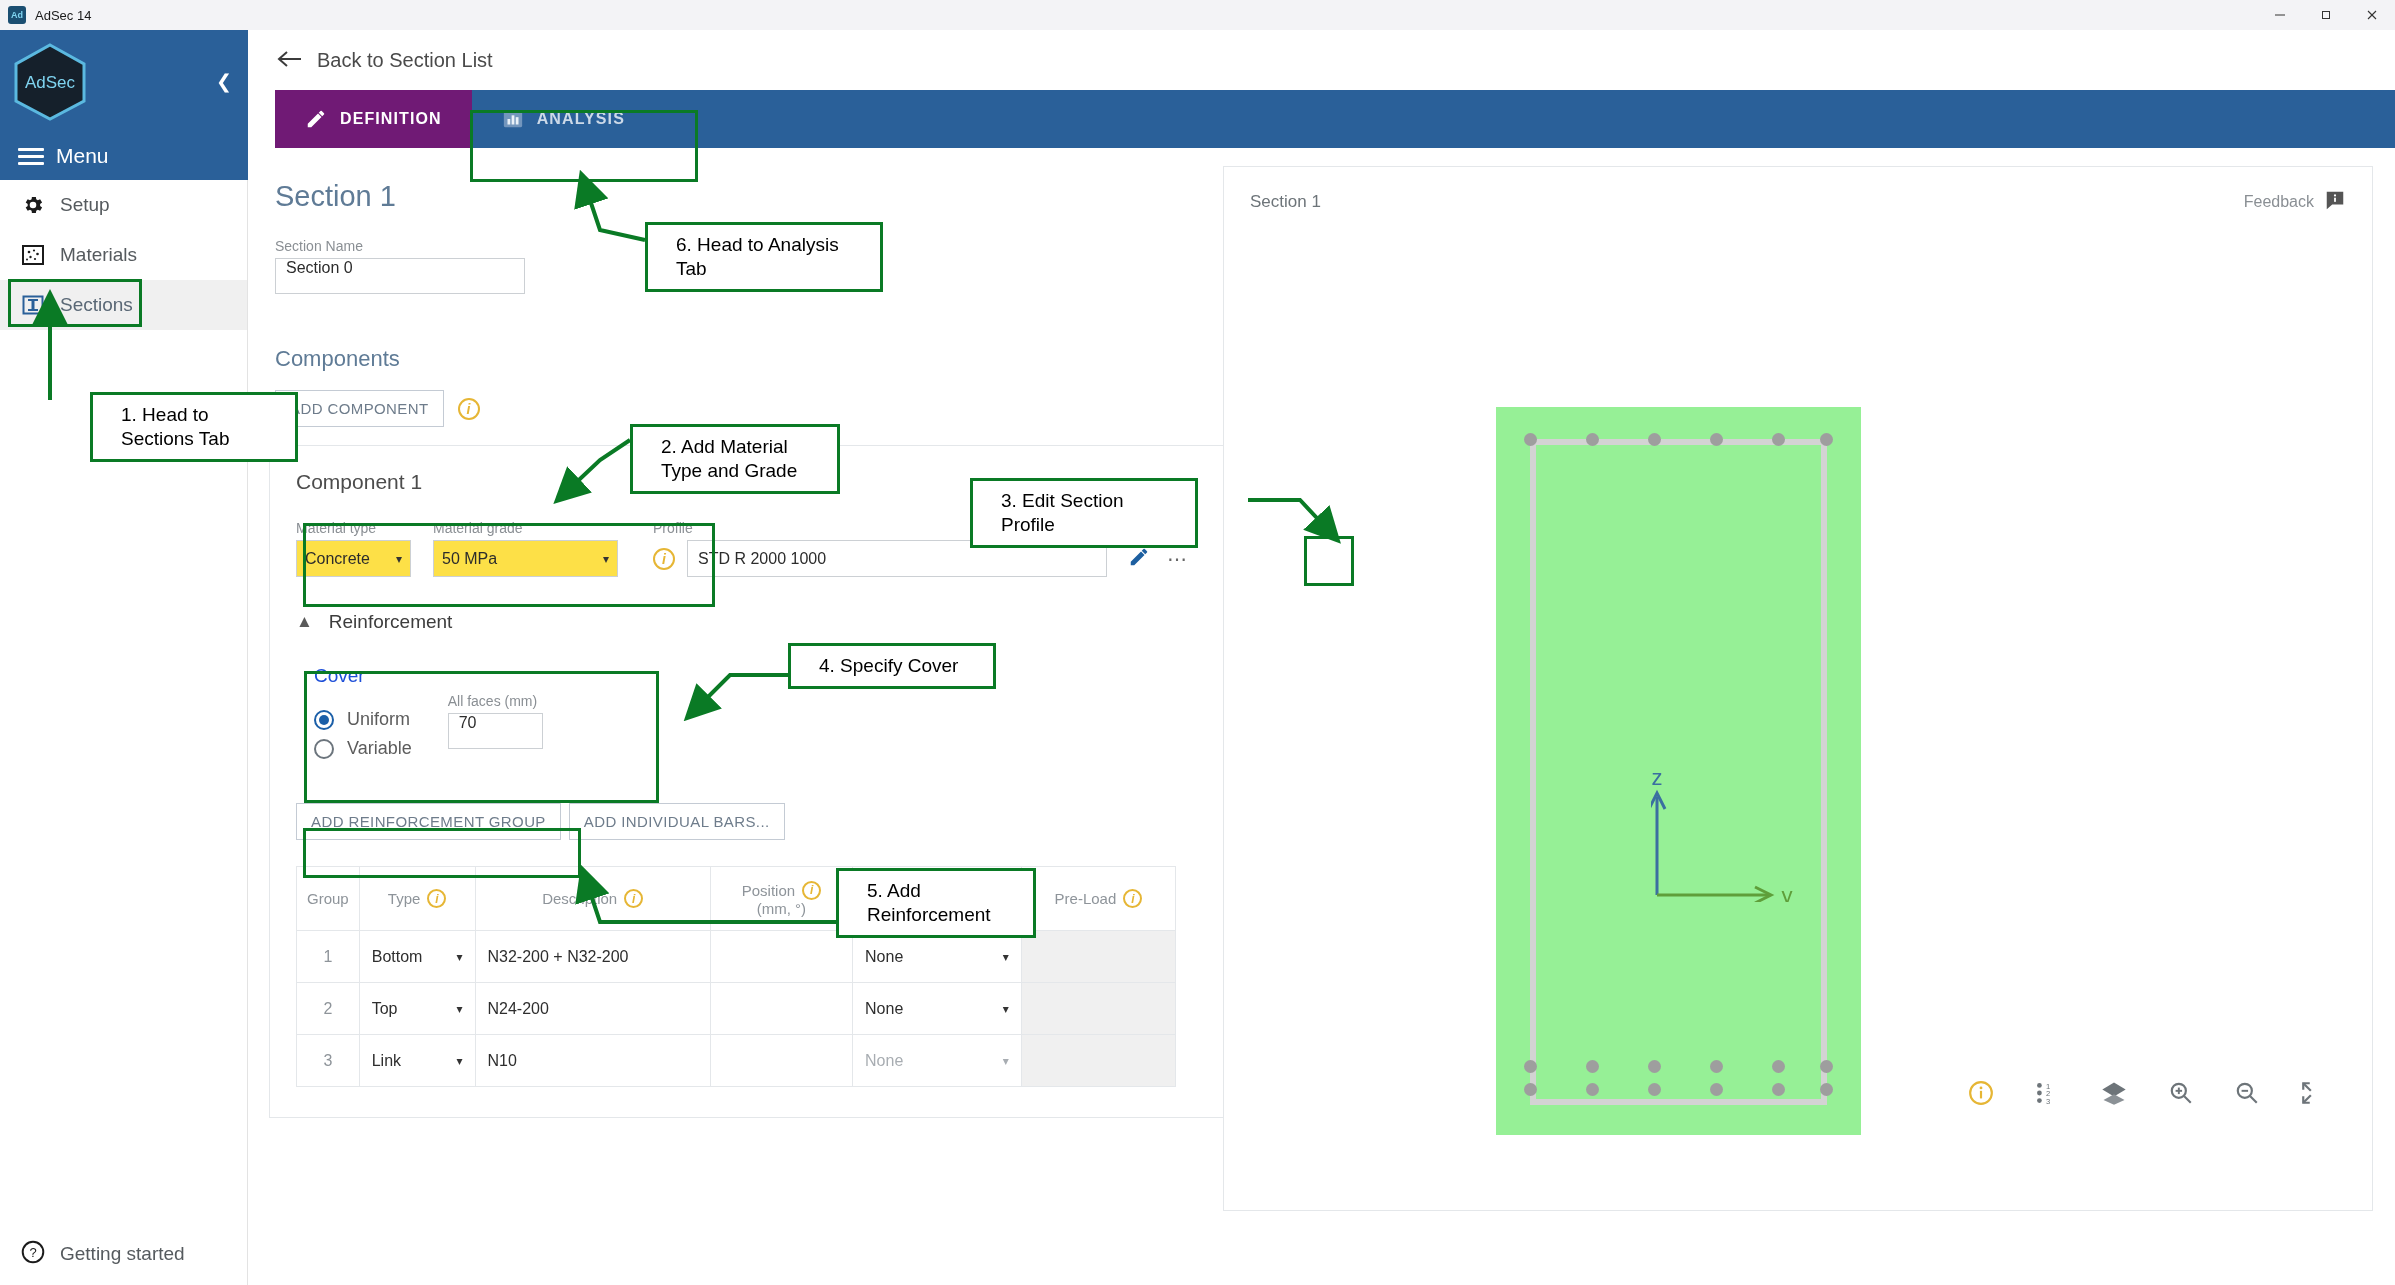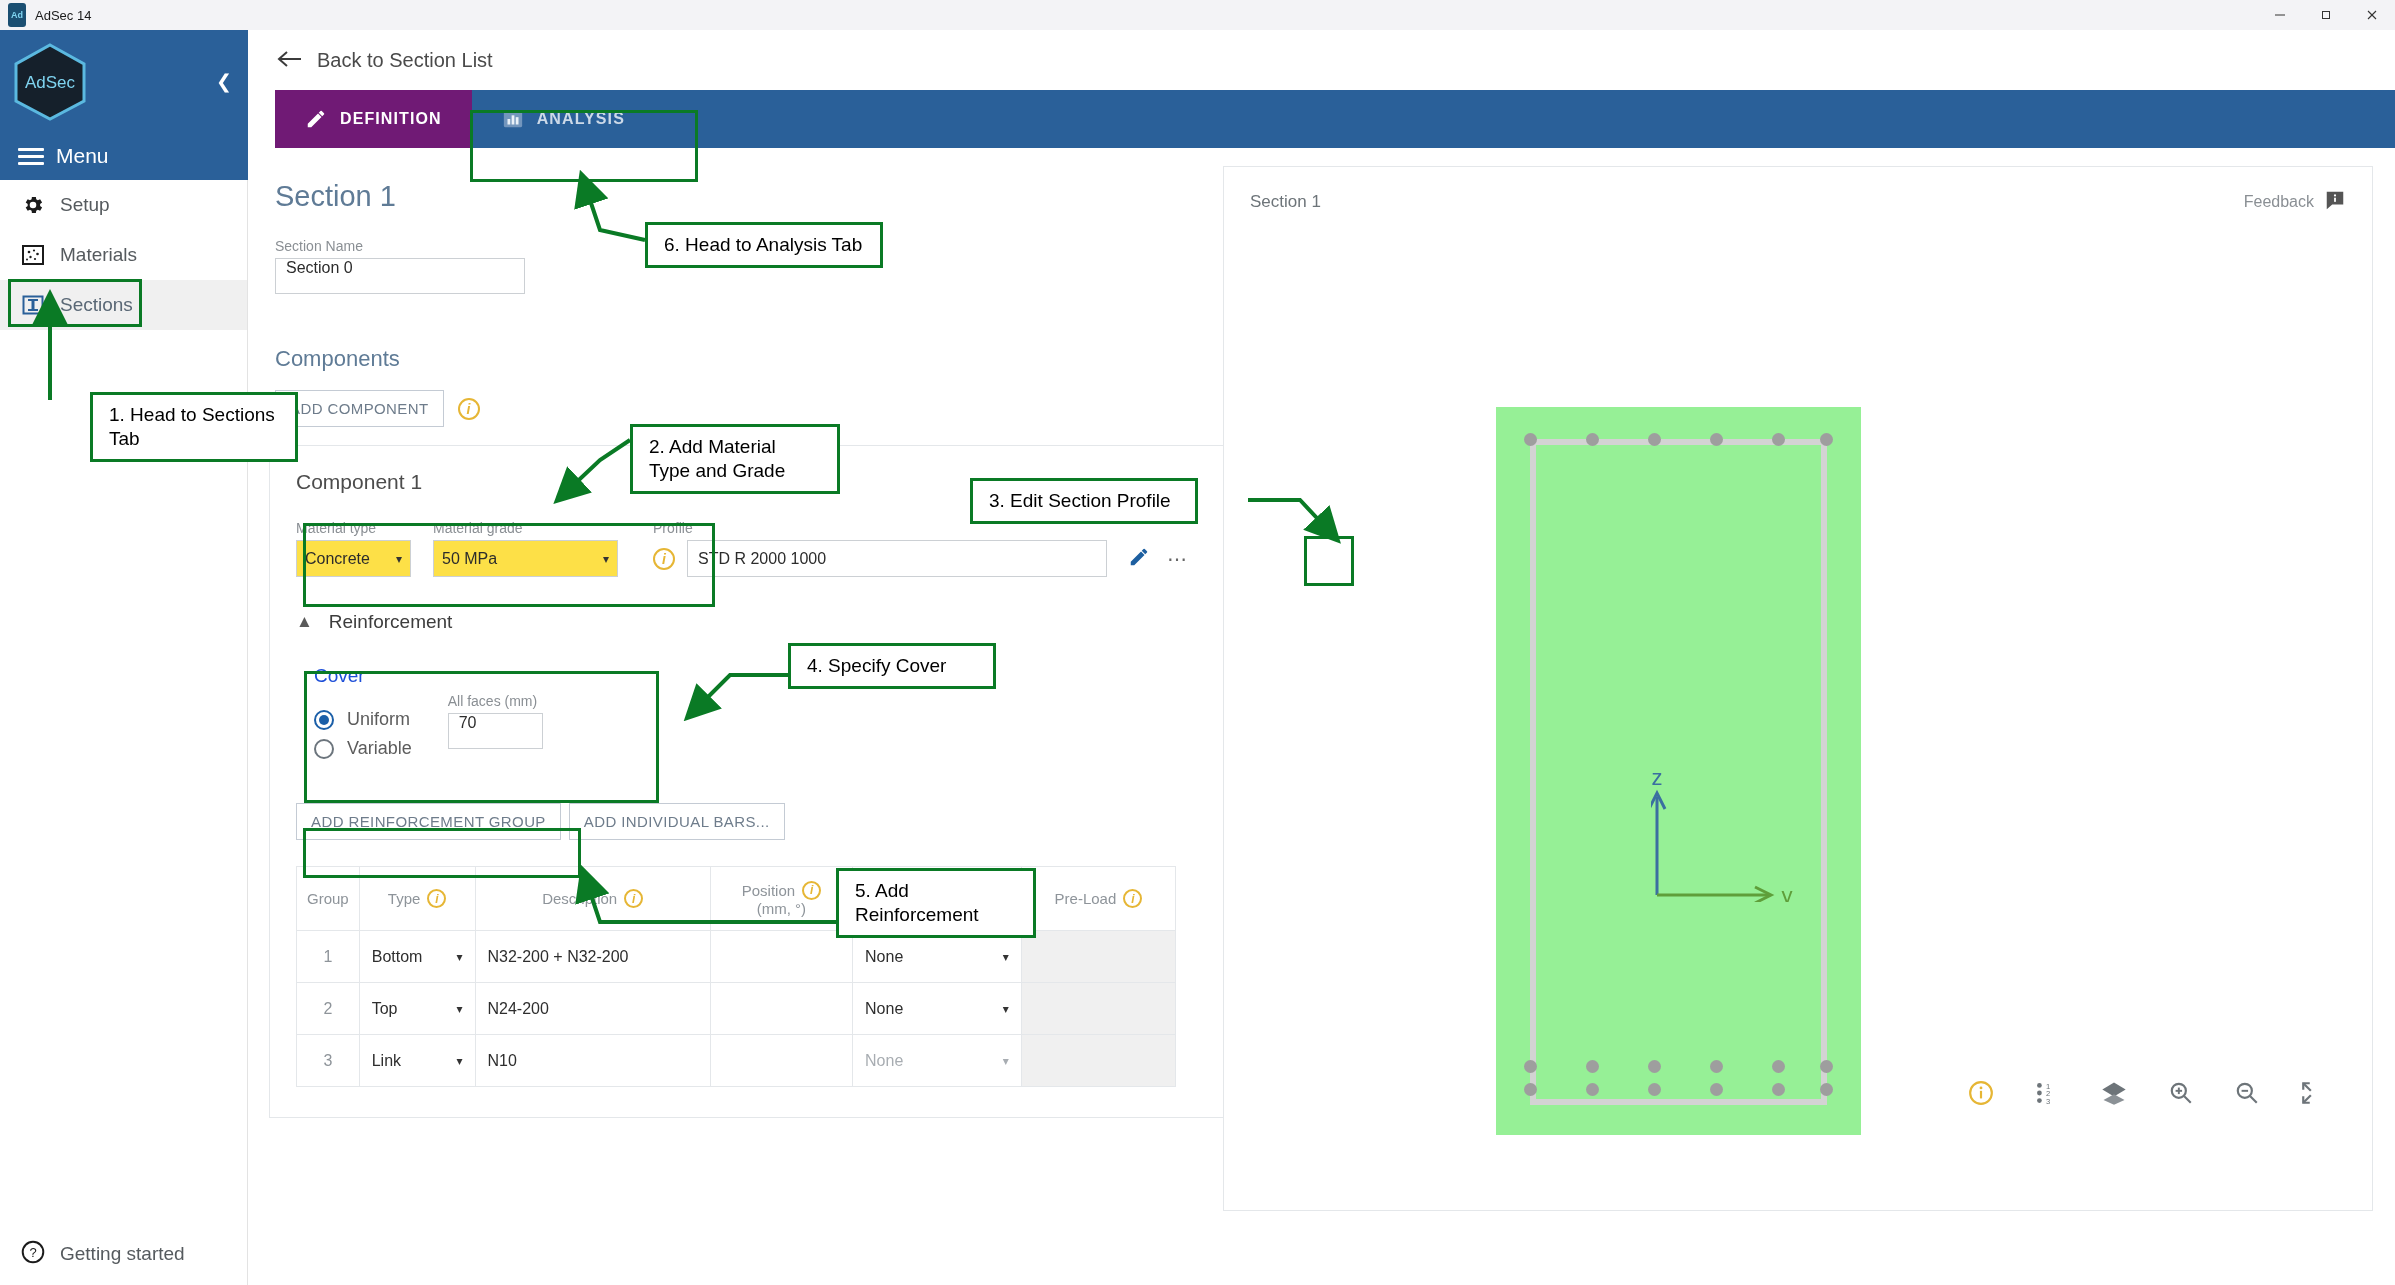--- a/index.html
+++ b/index.html
@@ -10,21 +10,21 @@
     overflow: hidden;
   }
   #app { position: relative; width: 2395px; height: 1285px; }
 
   
   .titlebar {
     position: absolute; left: 0; top: 0; width: 2395px; height: 30px;
     background: #f3f3f6; display: flex; align-items: center;
   }
   .titlebar .app-ico {
-    width: 18px; height: 24px; margin-left: 8px; border-radius: 3px;
+    width: 18px; height: 18px; margin-left: 8px; border-radius: 3px;
     background: #1b4f72; color: #7fd4f0; font-size: 9px; font-weight: bold;
     display: flex; align-items: center; justify-content: center;
   }
   .titlebar .app-title {
     margin-left: 9px; font-size: 13px; color: #1b1b1b;
   }
   .winbtns { margin-left: auto; display: flex; height: 30px; }
   .winbtn {
     width: 46px; height: 30px; display: flex; align-items: center;
     justify-content: center; font-size: 14px; color: #333;
@@ -205,21 +205,21 @@
     position: absolute; width: 13px; height: 13px; border-radius: 50%;
     background: #9e9e9e;
   }
   .axes { position: absolute; left: 155px; top: 360px; }
   .vtoolbar {
     position: absolute; right: 48px; bottom: 30px; display: flex; align-items: center; gap: 40px;
   }
   .vticon { cursor: pointer; color: #6d7479; display: flex; align-items: center; }
   .anno-box {
     position: absolute; border: 3px solid #0a7a25; background: #fff;
-    font-size: 19px; color: #000; padding: 8px 16px; line-height: 1.25;
+    font-size: 19px; color: #000; padding: 8px 28px; line-height: 1.25;
   }
   .hl { position: absolute; border: 3px solid #0a7a25; pointer-events: none; }
   svg.arrows { position: absolute; left:0; top:0; width: 2395px; height: 1285px; pointer-events: none; }
 </style>
 </head>
 <body>
 
 <div id="app">
 
   <div class="titlebar">

